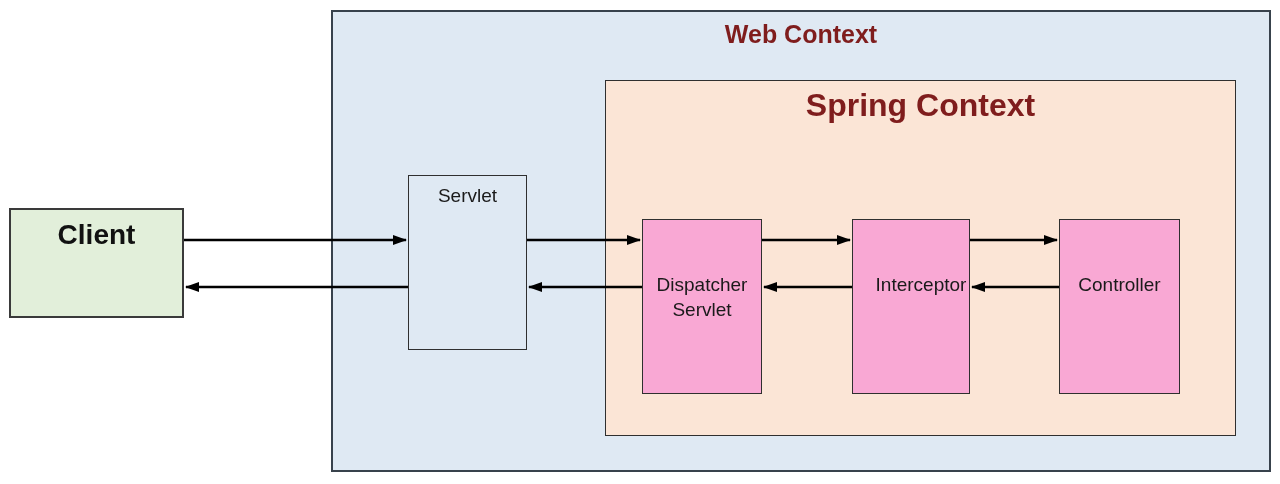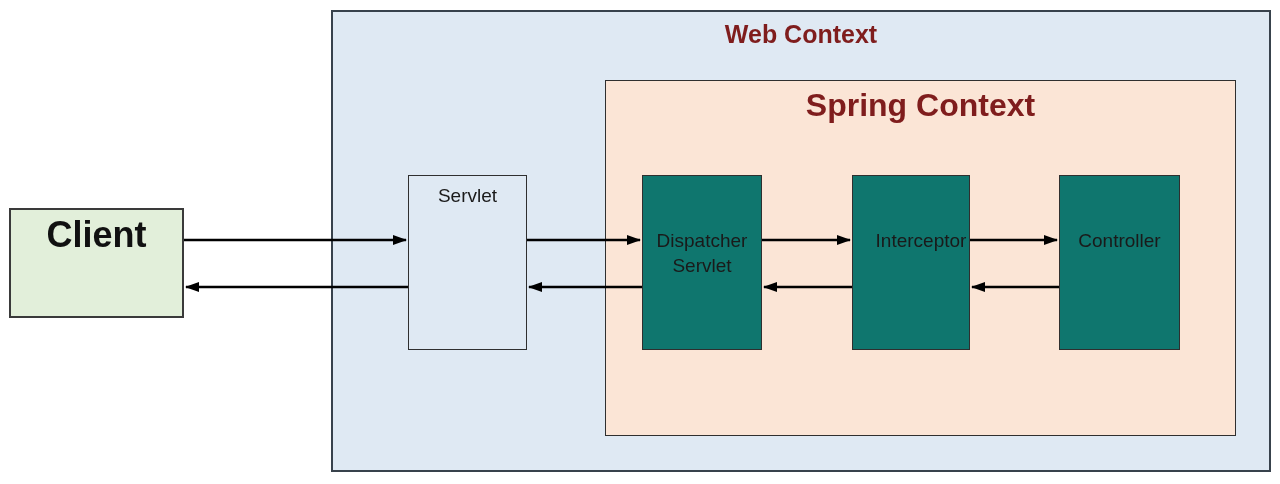--- a/index.html
+++ b/index.html
@@ -53,40 +53,41 @@
     text-align: center;
     color: #1a1a1a;
   }
   #client {
     left: 9px; top: 208px;
     width: 175px; height: 110px;
     background: #e2efda;
     border: 2px solid #3a3a3a;
   }
   #client .node-label {
-    font-size: 36px;
+    font-size: 28px;
     font-weight: bold;
     line-height: 36px;
     padding-top: 7px;
     color: #111111;
   }
   #filter {
     left: 408px; top: 175px;
     width: 119px; height: 175px;
     background: #dfe9f3;
     border: 1.5px solid #2f2f2f;
   }
   #filter .node-label {
     font-size: 19px;
     line-height: 25px;
     padding-top: 7px;
   }
   .spring-node {
-    background: #0f766e;
+    background: #f9a8d4;
     border: 1.5px solid #2f2f2f;
+    margin-top: 44px;
   }
   #dispatcher-servlet {
     left: 642px; top: 175px;
     width: 120px; height: 175px;
   }
   #interceptor {
     left: 852px; top: 175px;
     width: 118px; height: 175px; padding-left: 20px;
   }
   #controller {

